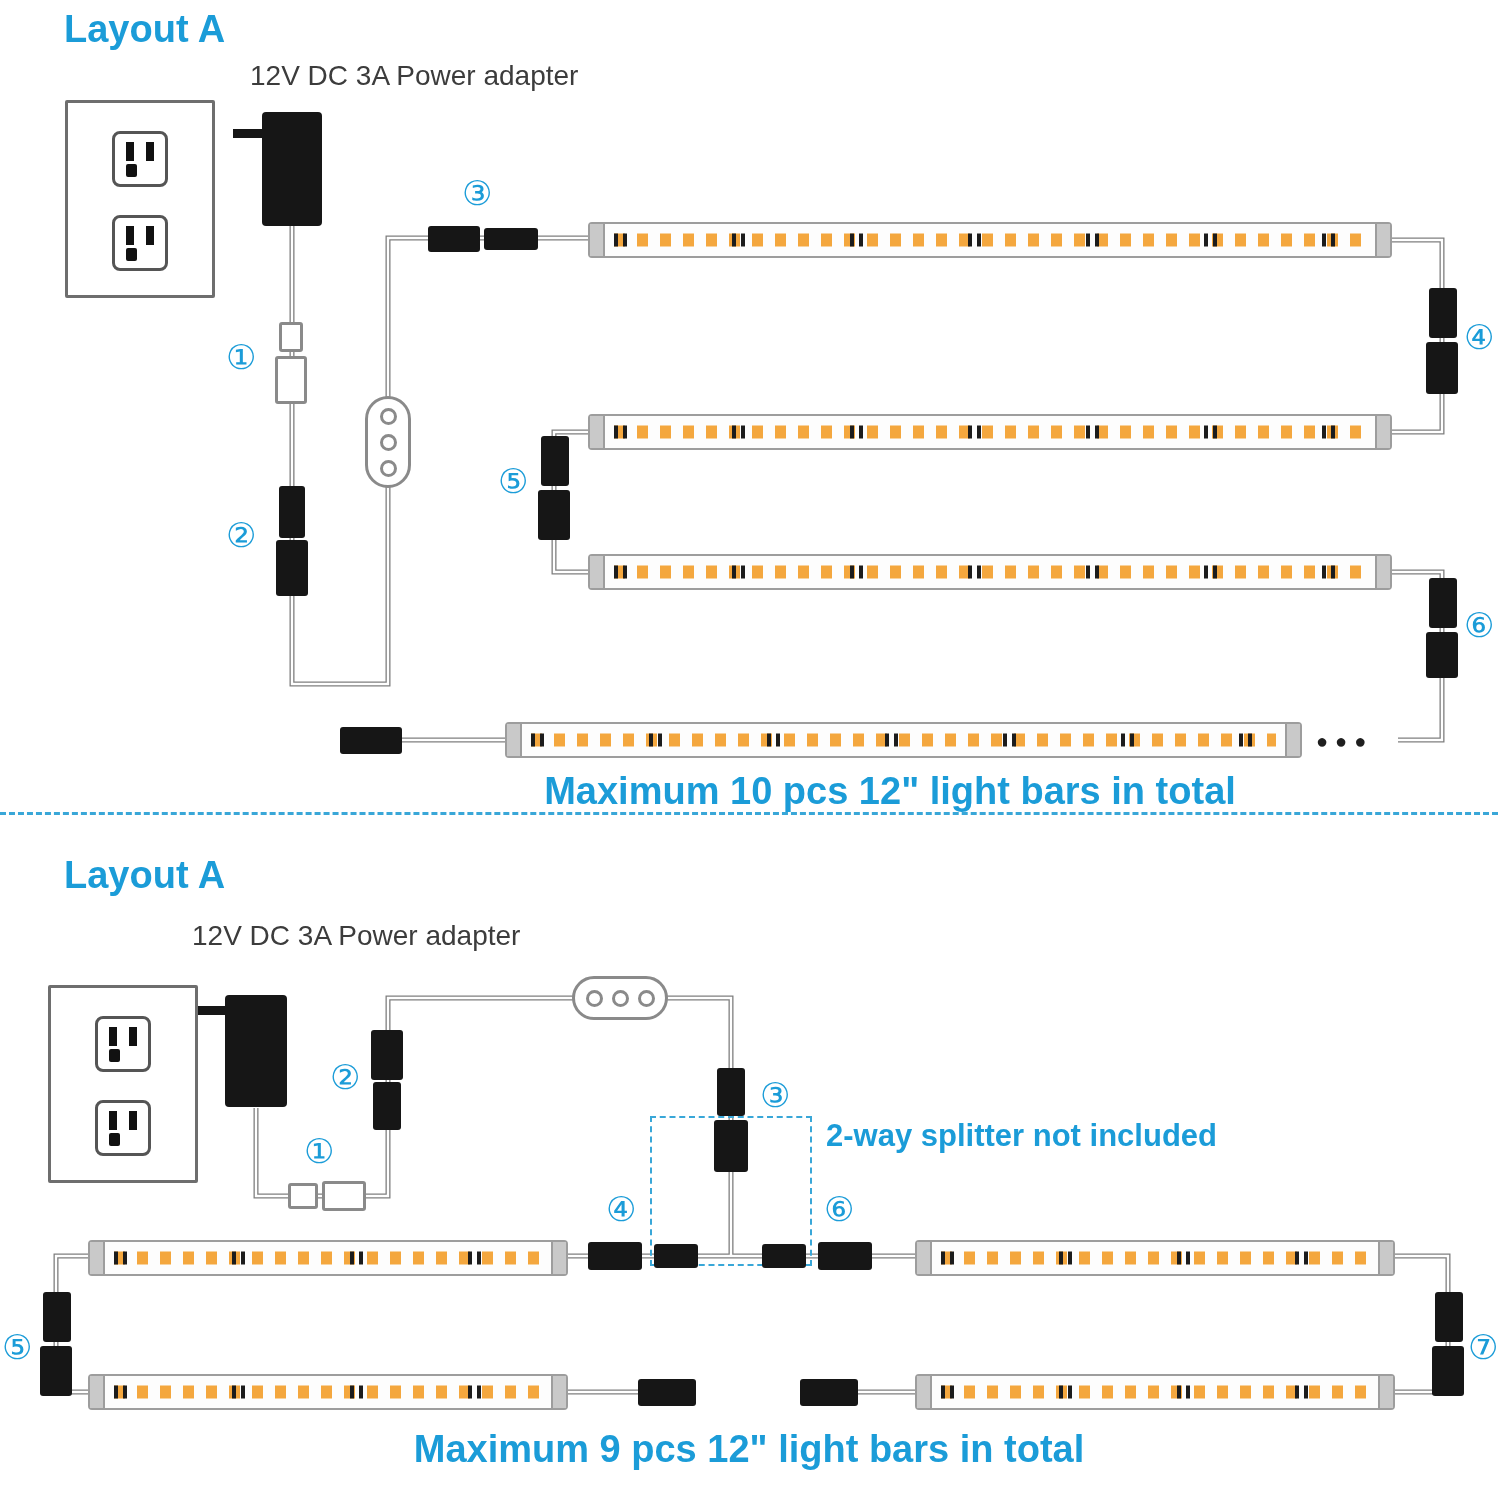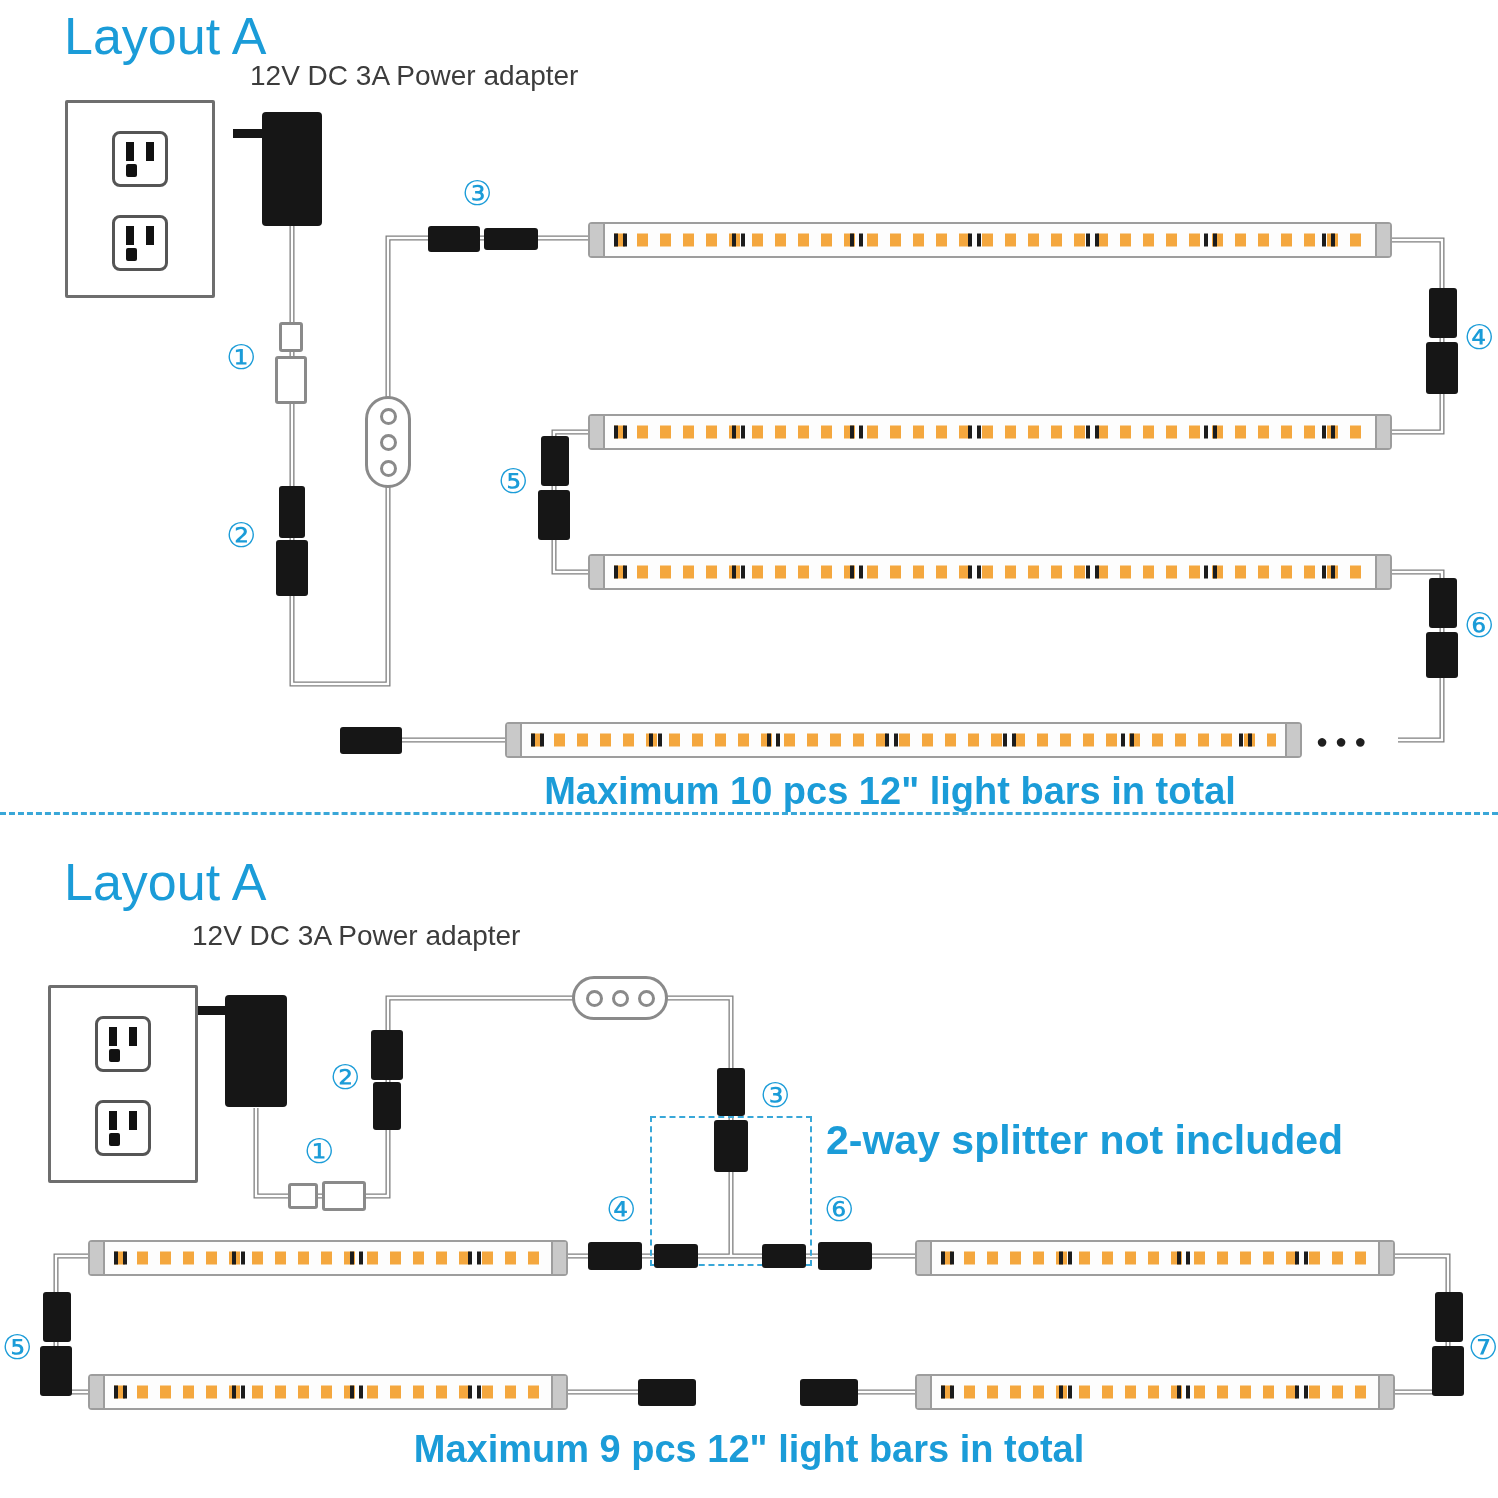--- a/index.html
+++ b/index.html
@@ -10,24 +10,24 @@
   }
   html,body{margin:0;padding:0;background:#fff;}
   .stage{
     position:relative;width:1498px;height:1498px;background:#ffffff;
     font-family:"Liberation Sans",sans-serif;overflow:hidden;
   }
   .wires{position:absolute;left:0;top:0;width:1498px;height:1498px;}
   .wires .outer{stroke:var(--wire);stroke-width:5;fill:none;}
   .wires .inner{stroke:#ffffff;stroke-width:2.4;fill:none;}
 
-  .heading{position:absolute;color:var(--accent);font-weight:normal;font-size:52px;line-height:1;}
+  .heading{position:absolute;color:var(--accent);font-weight:bold;font-size:38px;line-height:1;}
   .sublabel{position:absolute;color:var(--ink);font-size:28px;line-height:1;}
   .caption{position:absolute;color:var(--accent);font-weight:bold;font-size:38px;text-align:center;line-height:1;}
-  .note{position:absolute;color:var(--accent);font-weight:bold;font-size:41px;line-height:1;text-align:right;}
+  .note{position:absolute;color:var(--accent);font-weight:bold;font-size:31px;line-height:1;text-align:right;}
   .marker{position:absolute;color:var(--accent);font-size:34px;line-height:1;}
   .divider{position:absolute;left:0;width:1498px;border-top:3px dashed #39A7D8;height:0;}
   .dashed-box{position:absolute;border:2px dashed #39A7D8;background:transparent;}
   .dots{position:absolute;color:#1f1f1f;font-size:20px;letter-spacing:7px;line-height:1;}
 
   .outlet{position:absolute;width:150px;height:198px;background:#fff;border:3px solid #6e6e6e;border-radius:2px;box-sizing:border-box;}
   .socket{position:absolute;width:56px;height:56px;border:3px solid #555;border-radius:8px;box-sizing:border-box;background:#fff;}
   .socket .slot{position:absolute;width:8px;height:19px;background:#111;top:8px;}
   .socket .slot.l{left:11px;}
   .socket .slot.r{right:11px;}

